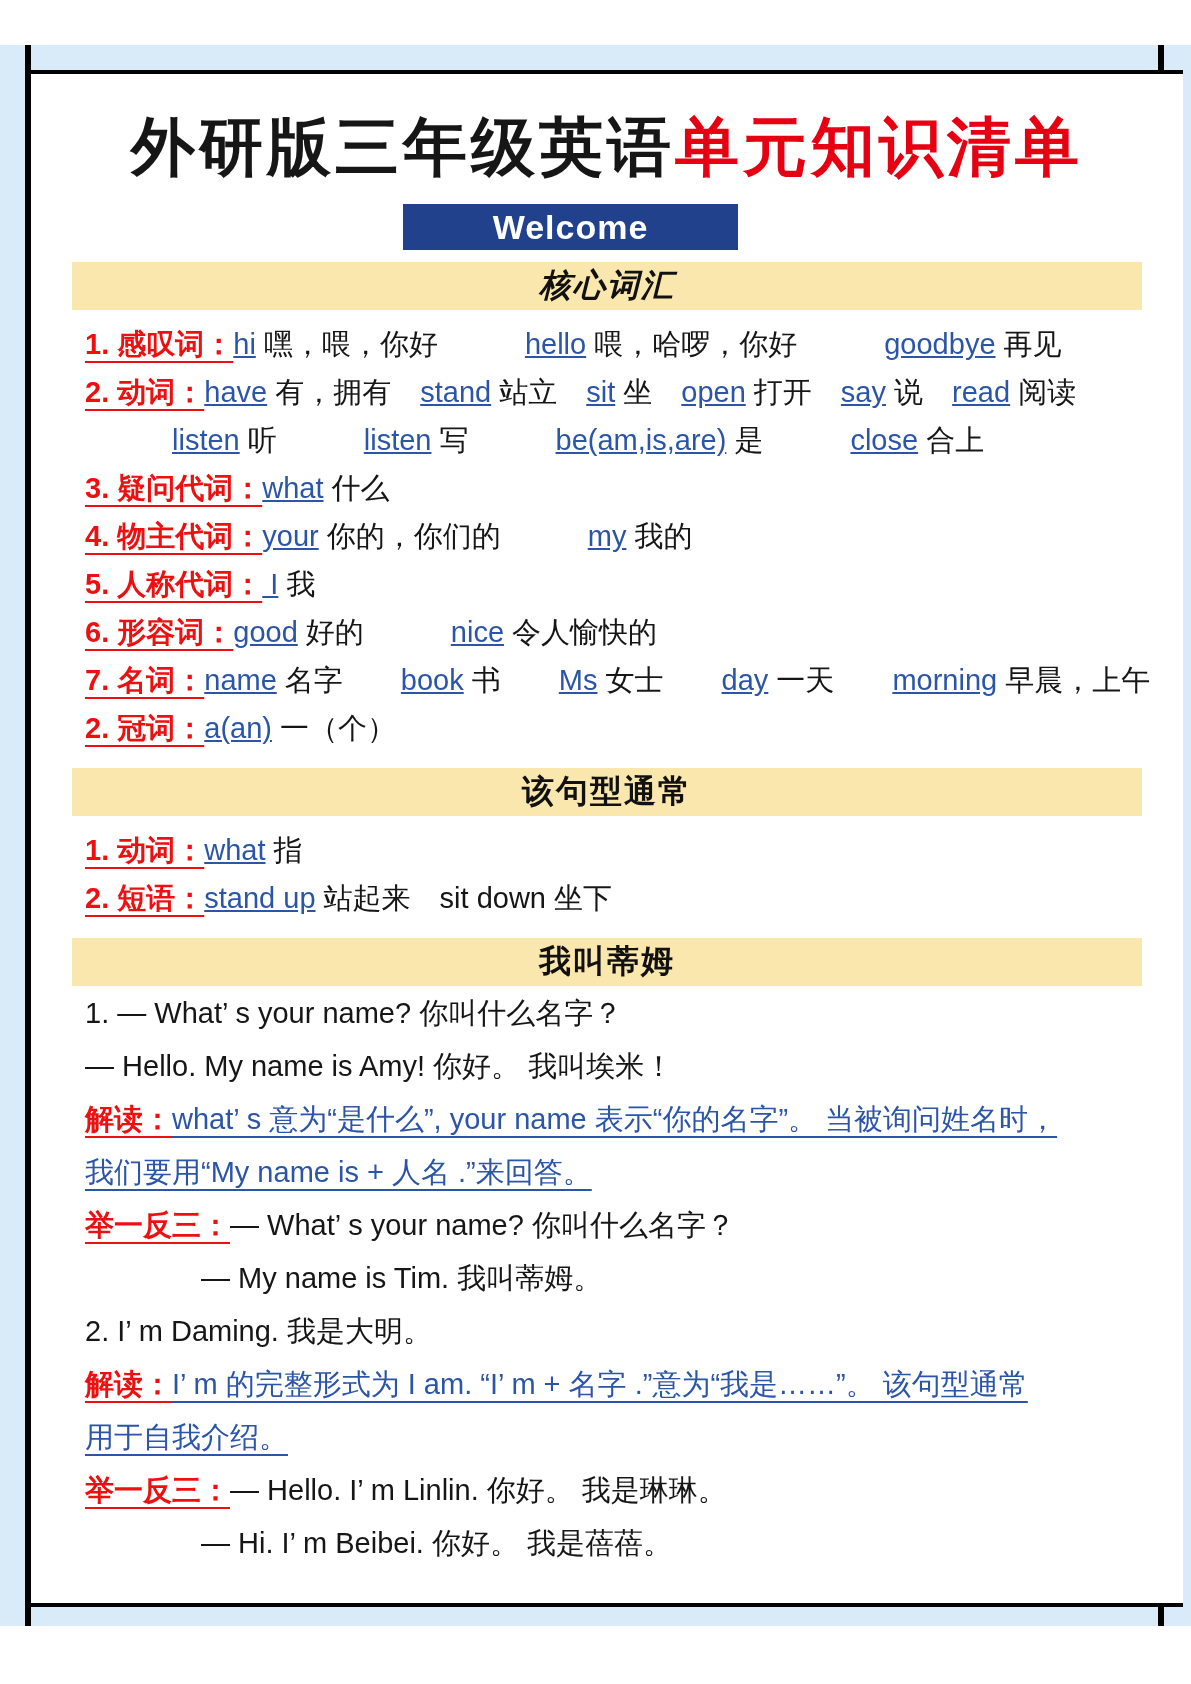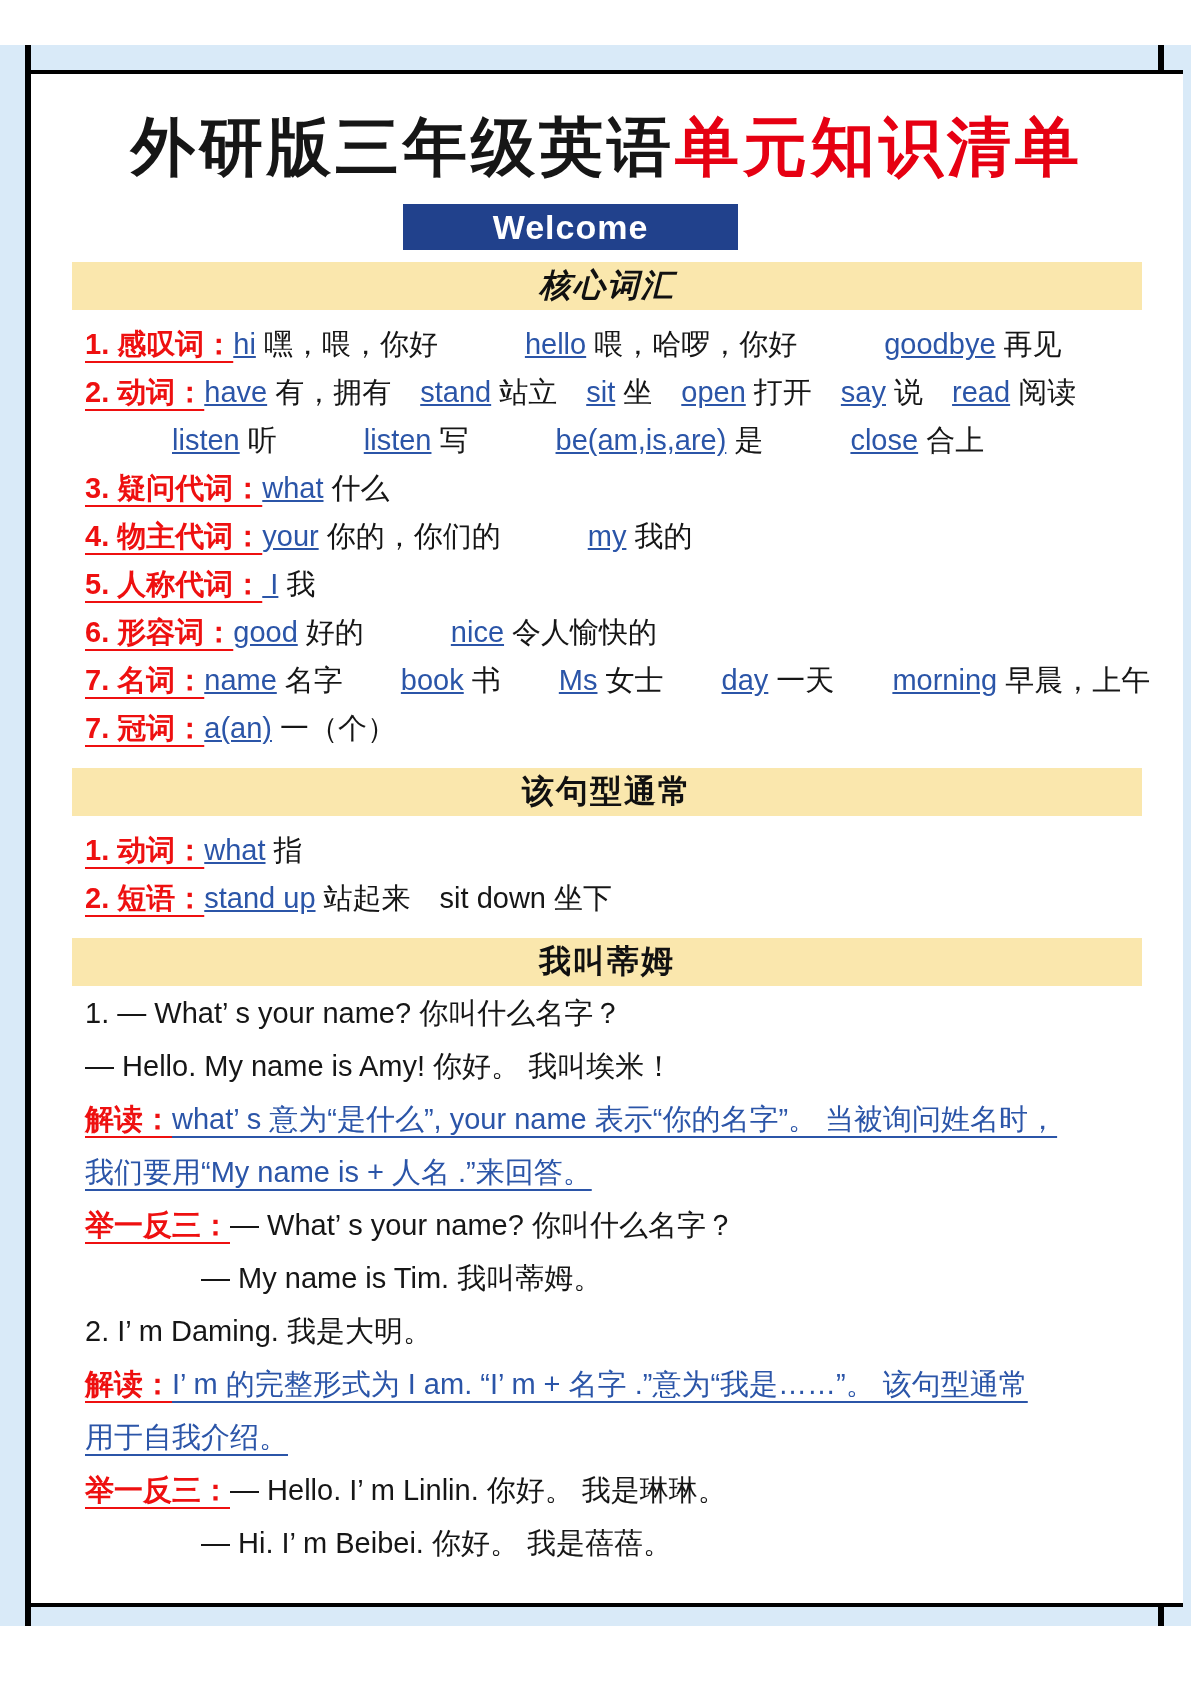--- a/index.html
+++ b/index.html
@@ -74,21 +74,21 @@
         </div>
         <div class="secbody vocab">
           <div class="line"><span class="seg-label">1. 感叹词：</span><span class="seg-en">hi</span><span class="seg-zh"> 嘿，喂，你好　　　</span><span class="seg-en">hello</span><span class="seg-zh"> 喂，哈啰，你好　　　</span><span class="seg-en">goodbye</span><span class="seg-zh"> 再见</span></div>
           <div class="line"><span class="seg-label">2. 动词：</span><span class="seg-en">have</span><span class="seg-zh"> 有，拥有　</span><span class="seg-en">stand</span><span class="seg-zh"> 站立　</span><span class="seg-en">sit</span><span class="seg-zh"> 坐　</span><span class="seg-en">open</span><span class="seg-zh"> 打开　</span><span class="seg-en">say</span><span class="seg-zh"> 说　</span><span class="seg-en">read</span><span class="seg-zh"> 阅读</span></div>
           <div class="line"><span class="seg-zh">　　　</span><span class="seg-en">listen</span><span class="seg-zh"> 听　　　</span><span class="seg-en">listen</span><span class="seg-zh"> 写　　　</span><span class="seg-en">be(am,is,are)</span><span class="seg-zh"> 是　　　</span><span class="seg-en">close</span><span class="seg-zh"> 合上</span></div>
           <div class="line"><span class="seg-label">3. 疑问代词：</span><span class="seg-en">what</span><span class="seg-zh"> 什么</span></div>
           <div class="line"><span class="seg-label">4. 物主代词：</span><span class="seg-en">your</span><span class="seg-zh"> 你的，你们的　　　</span><span class="seg-en">my</span><span class="seg-zh"> 我的</span></div>
           <div class="line"><span class="seg-label">5. 人称代词：</span><span class="seg-en"> I</span><span class="seg-zh"> 我</span></div>
           <div class="line"><span class="seg-label">6. 形容词：</span><span class="seg-en">good</span><span class="seg-zh"> 好的　　　</span><span class="seg-en">nice</span><span class="seg-zh"> 令人愉快的</span></div>
           <div class="line"><span class="seg-label">7. 名词：</span><span class="seg-en">name</span><span class="seg-zh"> 名字　　</span><span class="seg-en">book</span><span class="seg-zh"> 书　　</span><span class="seg-en">Ms</span><span class="seg-zh"> 女士　　</span><span class="seg-en">day</span><span class="seg-zh"> 一天　　</span><span class="seg-en">morning</span><span class="seg-zh"> 早晨，上午</span></div>
-          <div class="line"><span class="seg-label">7. 冠词：</span><span class="seg-en">a(an)</span><span class="seg-zh"> 一（个）</span></div>
+          <div class="line"><span class="seg-label">2. 冠词：</span><span class="seg-en">a(an)</span><span class="seg-zh"> 一（个）</span></div>
         </div>
         <div class="secbar">
           <span>该句型通常</span>
         </div>
         <div class="secbody vocab">
           <div class="line"><span class="seg-label">1. 动词：</span><span class="seg-en">what</span><span class="seg-zh"> 指</span></div>
           <div class="line"><span class="seg-label">2. 短语：</span><span class="seg-en">stand up</span><span class="seg-zh"> 站起来　</span><span class="seg-zh">sit down 坐下</span></div>
         </div>
         <div class="secbar">
           <span>我叫蒂姆</span>

